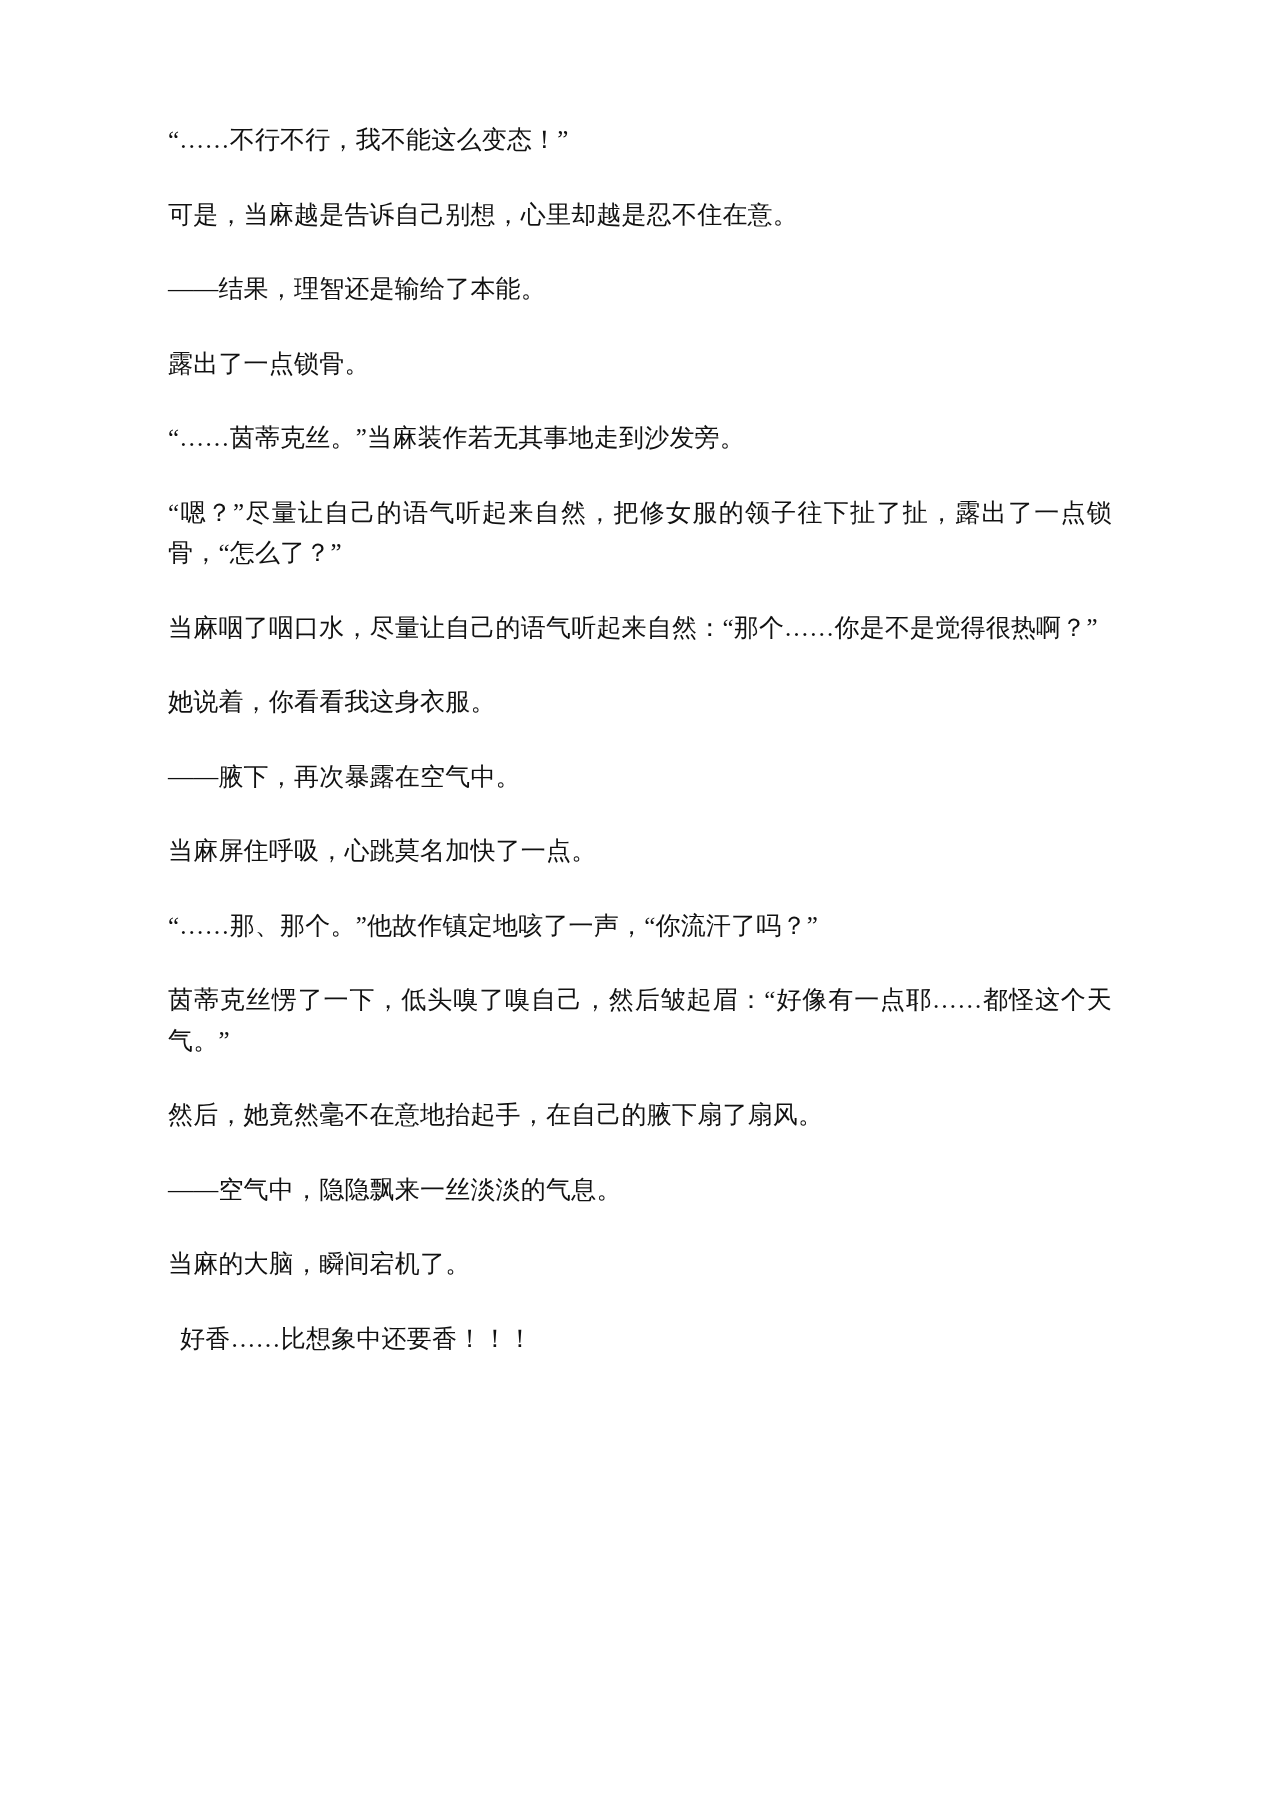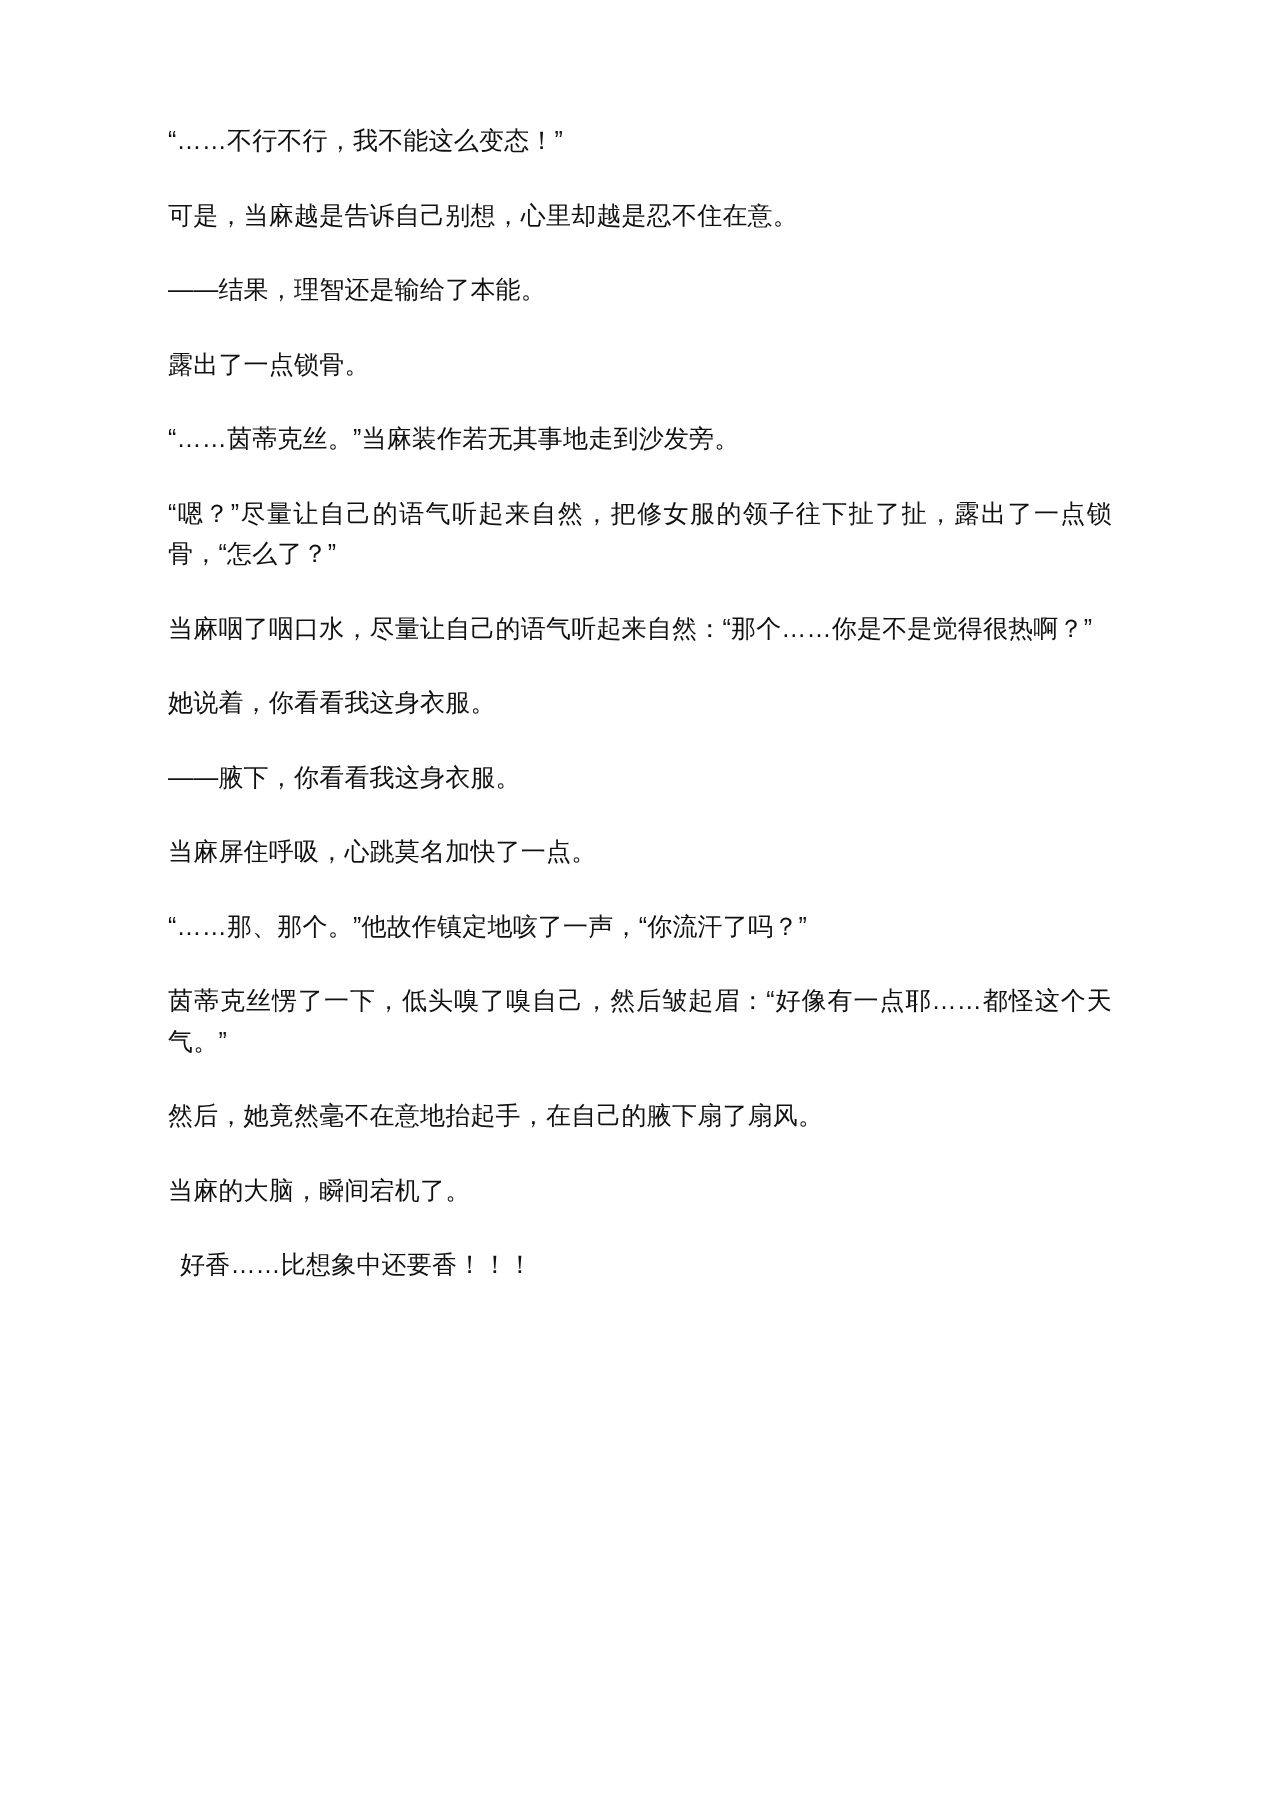--- a/index.html
+++ b/index.html
@@ -23,42 +23,43 @@
   }
   .doc-body {
     width: 944px;
   }
   .para {
     font-size: 25px;
     line-height: 1.62;
     margin: 0 0 34px 0;
     text-align: justify;
     letter-spacing: 0.2px;
-    font-family: Liberation Sans, sans-serif;
+    font-family: Liberation Serif, serif;
     color: #111111;
   }
   .para:last-child {
     margin-bottom: 0;
     margin-left: 12px;
   }
 </style>
 </head>
 <body>
 
 <div class="page">
   <div class="doc-body">
     <p class="para">“……不行不行，我不能这么变态！”</p>
     <p class="para">可是，当麻越是告诉自己别想，心里却越是忍不住在意。</p>
     <p class="para">——结果，理智还是输给了本能。</p>
     <p class="para">露出了一点锁骨。</p>
     <p class="para">“……茵蒂克丝。”当麻装作若无其事地走到沙发旁。</p>
     <p class="para">“嗯？”尽量让自己的语气听起来自然，把修女服的领子往下扯了扯，露出了一点锁骨，“怎么了？”</p>
     <p class="para">当麻咽了咽口水，尽量让自己的语气听起来自然：“那个……你是不是觉得很热啊？”</p>
     <p class="para">她说着，你看看我这身衣服。</p>
-    <p class="para">——腋下，你看看我这身衣服。</p>
+    <p class="para">——腋下，再次暴露在空气中。</p>
     <p class="para">当麻屏住呼吸，心跳莫名加快了一点。</p>
     <p class="para">“……那、那个。”他故作镇定地咳了一声，“你流汗了吗？”</p>
     <p class="para">茵蒂克丝愣了一下，低头嗅了嗅自己，然后皱起眉：“好像有一点耶……都怪这个天气。”</p>
     <p class="para">然后，她竟然毫不在意地抬起手，在自己的腋下扇了扇风。</p>
+    <p class="para">——空气中，隐隐飘来一丝淡淡的气息。</p>
     <p class="para">当麻的大脑，瞬间宕机了。</p>
     <p class="para">好香……比想象中还要香！！！</p>
   </div>
 </div>
 
 </body></html>

